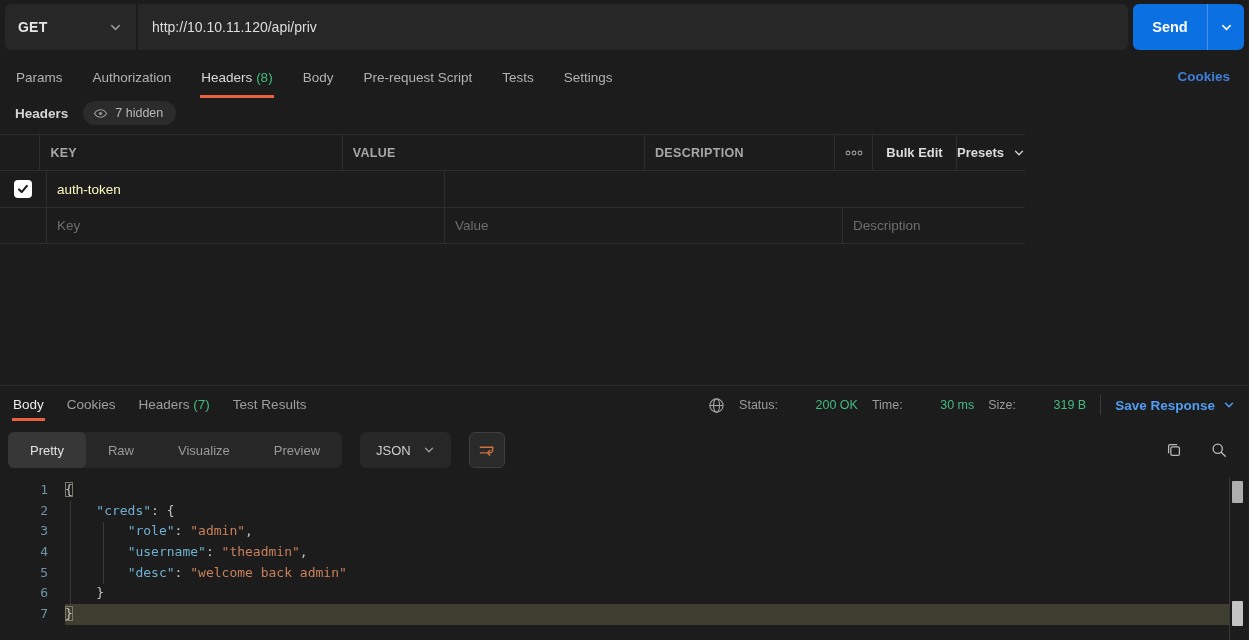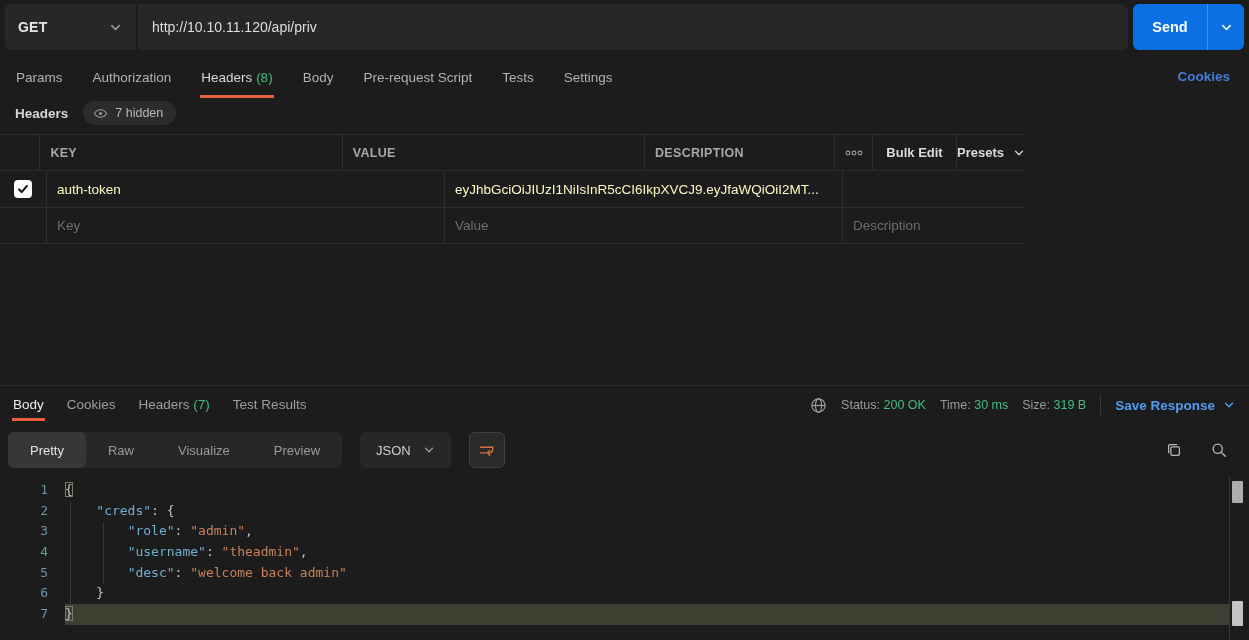--- a/index.html
+++ b/index.html
@@ -72,21 +72,21 @@
   .checkbox { width:18px; height:18px; background:#fff; border-radius:4px;
     display:flex; align-items:center; justify-content:center; cursor:pointer; }
 
   
   .resp-divider { position:absolute; top:385px; left:0; width:1249px; height:1px; background:#2e2e2e; }
   .resp-tabs { position:absolute; top:390px; left:12px; display:flex; gap:21px; }
   .resp-tab { font-size:13.5px; color:#9e9e9e; padding:7px 1px 9px; cursor:pointer; }
   .resp-tab.active { color:#ececec; border-bottom:3px solid #e8603f; padding-bottom:6px; }
   .resp-meta { position:absolute; top:395px; right:6px; display:flex; align-items:center; gap:14px; }
   .meta-item { font-size:12.5px; color:#9a9a9a; }
-  .meta-item b { font-weight:400; color:#42bc7f; }
+  .meta-item b { font-weight:400; color:#42bc7f;margin-left:34px; }
   .meta-sep { width:1px; height:20px; background:#3a3a3a; }
   .save-resp { display:flex; align-items:center; gap:8px; font-size:13.5px; font-weight:700;
     color:#519df2; cursor:pointer; padding-right:8px; }
   .globe { color:#a0a0a0; }
 
   
   .resp-toolbar { position:absolute; top:432px; left:8px; display:flex; gap:18px; }
   .seg-group { display:flex; background:#272727; border-radius:6px; height:36px; }
   .seg { display:flex; align-items:center; padding:0 22px; font-size:13px; color:#9a9a9a;
     border-radius:6px; cursor:pointer; }
@@ -189,23 +189,20 @@
     <div class="kv-row r1">
       <div class="cell c-check">
         <div class="checkbox">
           <svg width="14" height="14" viewBox="0 0 16 16">
               <path d="M3.5 8.5l3 3 6-7" fill="none" stroke="#1c1c1c" stroke-width="2.4" stroke-linecap="round" stroke-linejoin="round"></path>
             </svg>
         </div>
       </div>
       <div class="cell c-key">
           <span class="cell-text">auth-token</span>
-        </div>
-      <div class="cell c-val">
-          <span class="cell-text">eyJhbGciOiJIUzI1NiIsInR5cCI6IkpXVCJ9.eyJfaWQiOiI2MT...</span>
         </div>
       <div class="cell c-desc"></div>
     </div>
     <div class="kv-row r2">
       <div class="cell c-check"></div>
       <div class="cell c-key">
           <span class="cell-text placeholder">Key</span>
         </div>
       <div class="cell c-val">
           <span class="cell-text placeholder">Value</span>

